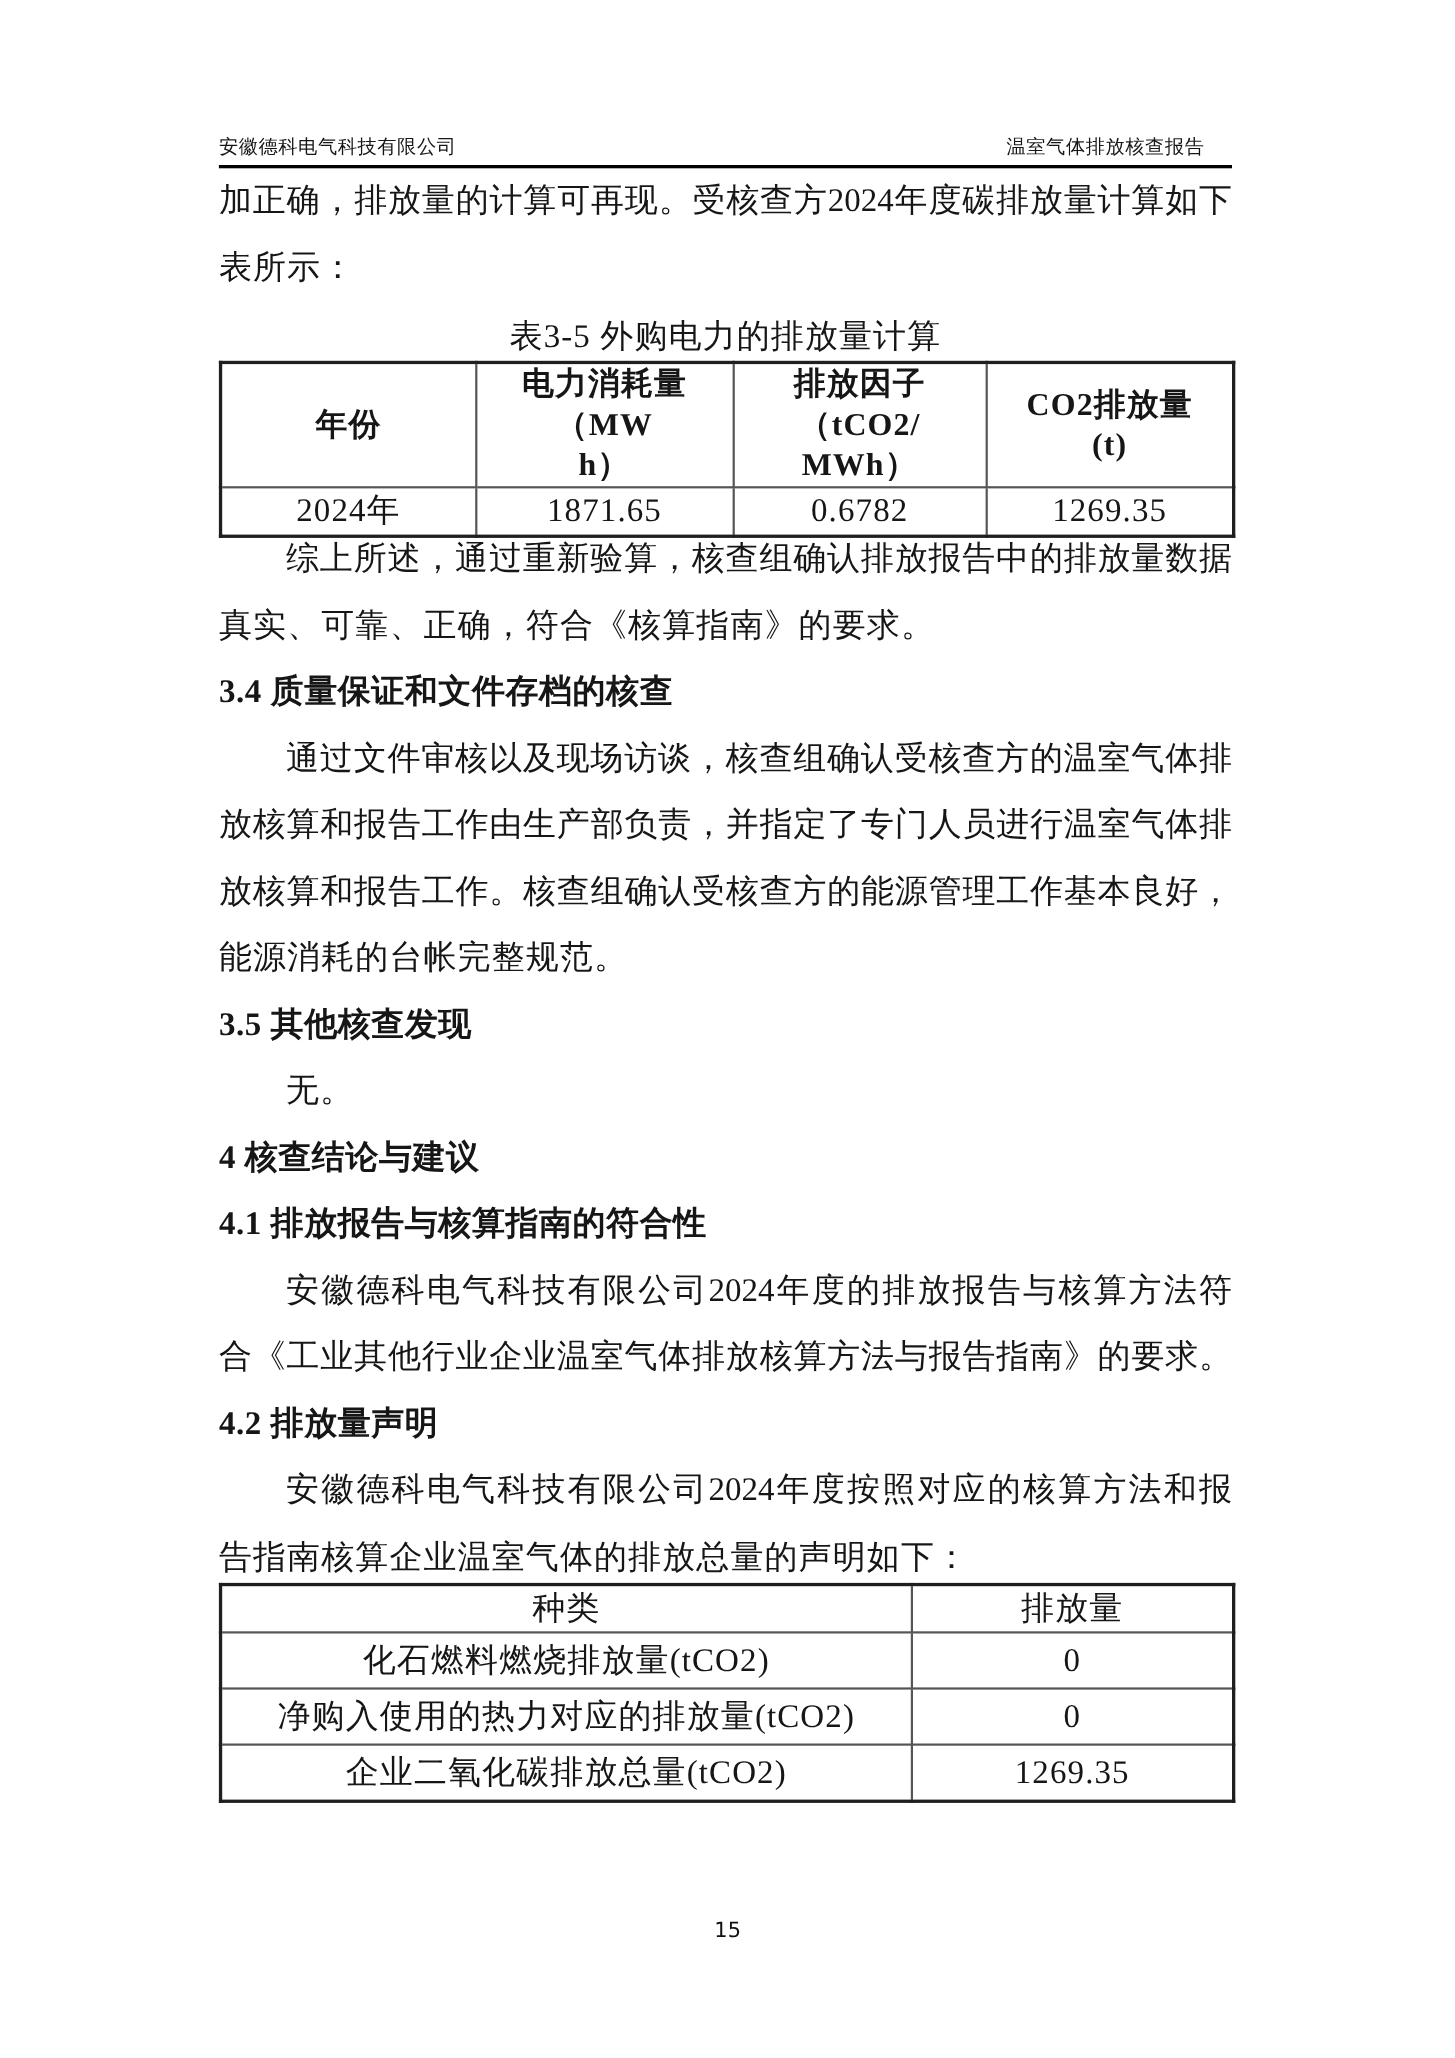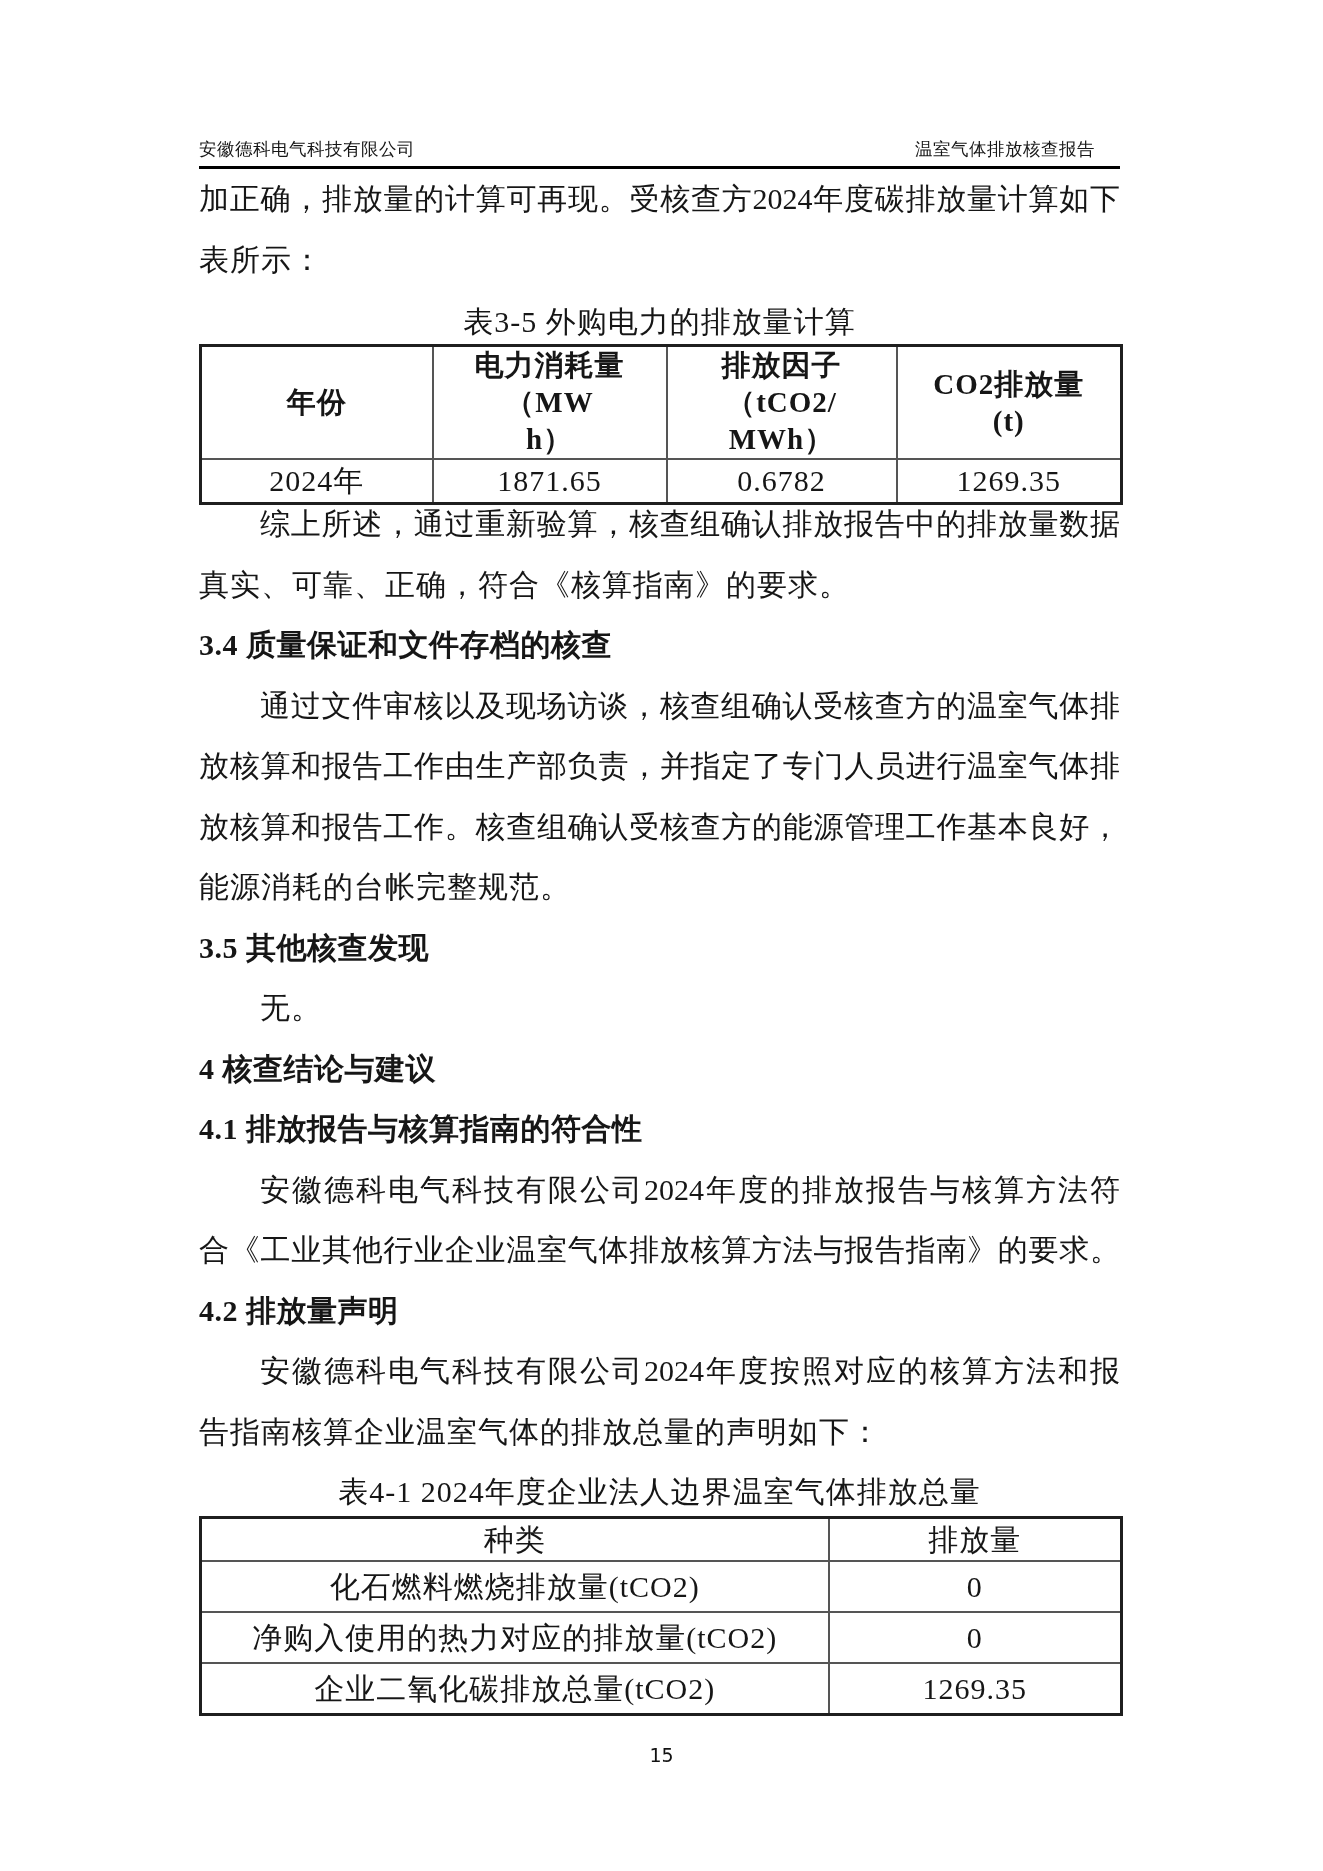--- a/index.html
+++ b/index.html
@@ -1,29 +1,29 @@
 <!DOCTYPE html>
 <html><head>
 <meta charset="utf-8">
 <style>
   html,body { margin:0; padding:0; background:#8a8a8a; }
   .page {
     position:relative; width:1323px; height:1871px; margin:0 auto;
     background:#ffffff; color:#161616; overflow:hidden;
     font-family:"Liberation Serif","DejaVu Serif",serif;
   }
-  .content { position:absolute; left:199px; width:921px; top:0; }
+  .content { position:absolute; left:199px; width:921px; top:12px; }
 
   
   .page-header {
     margin-top:108px; padding-bottom:4px; border-bottom:3px solid #000;
     display:flex; justify-content:space-between; align-items:flex-end;
     font-size:17.5px; line-height:26px; letter-spacing:0.5px;
   }
-  .page-header .right { padding-right:25px;margin-top:28px; }
+  .page-header .right { padding-right:25px; }
 
   
   .flow { font-size:30px; line-height:60.5px; }
   .line { text-align:justify; text-align-last:left; letter-spacing:1px; }
   .line.fill { text-align-last:justify; letter-spacing:0; }
   .line.indent { text-indent:61px; }
   .heading { font-weight:bold; text-align:left; letter-spacing:0.5px; }
 
   .tbl-title { font-weight:normal; text-align:center; letter-spacing:1px; }
   .t35-title { line-height:44px; height:44px; margin-top:10px; }
@@ -125,21 +125,20 @@
         <div class="line fill">合《工业其他行业企业温室气体排放核算方法与报告指南》的要求。</div>
       </div>
 
       <div class="line heading">4.2 排放量声明</div>
 
       <div>
         <div class="line fill indent">安徽德科电气科技有限公司2024年度按照对应的核算方法和报</div>
         <div class="line">告指南核算企业温室气体的排放总量的声明如下：</div>
       </div>
 
-      <div class="tbl-title t41-title">表4-1 2024年度企业法人边界温室气体排放总量</div>
 
       <table class="t41">
         <colgroup>
           <col style="width:628px">
             <col style="width:293px">
         </colgroup>
         <tbody>
           <tr>
             <td class="hd">种类</td>
             <td class="hd">排放量</td>

